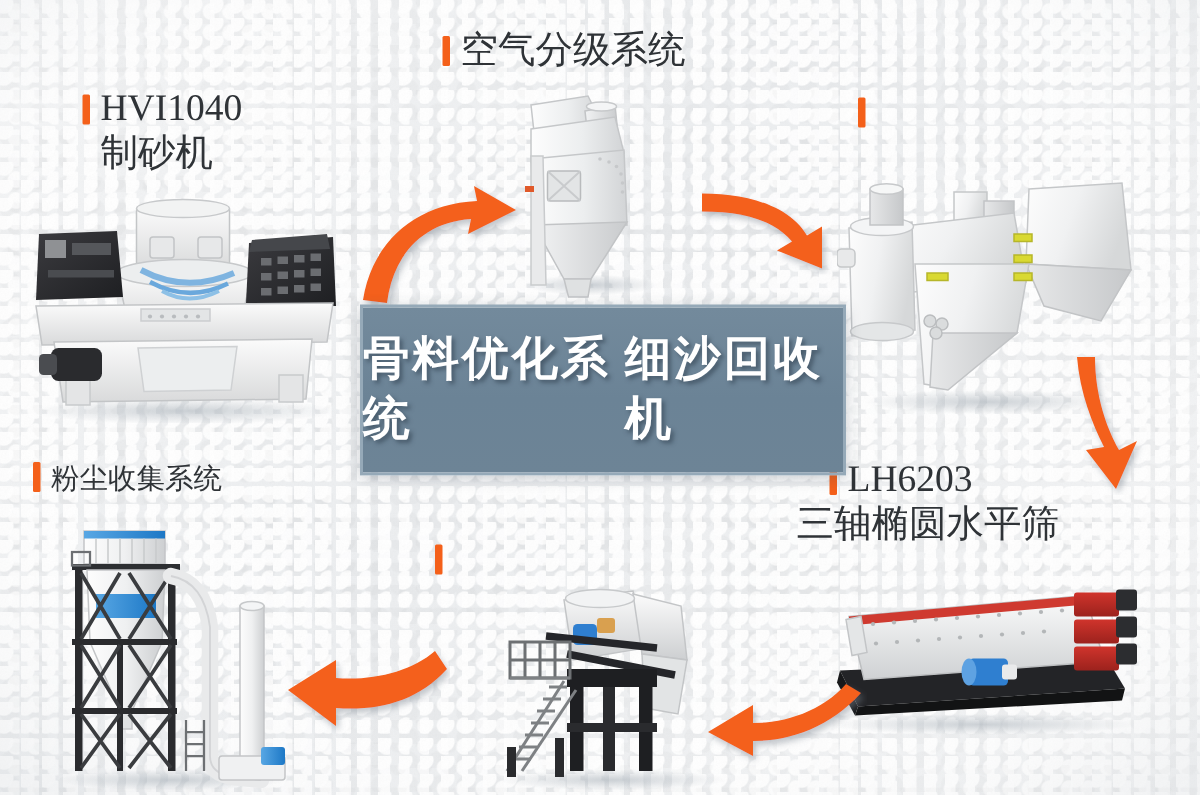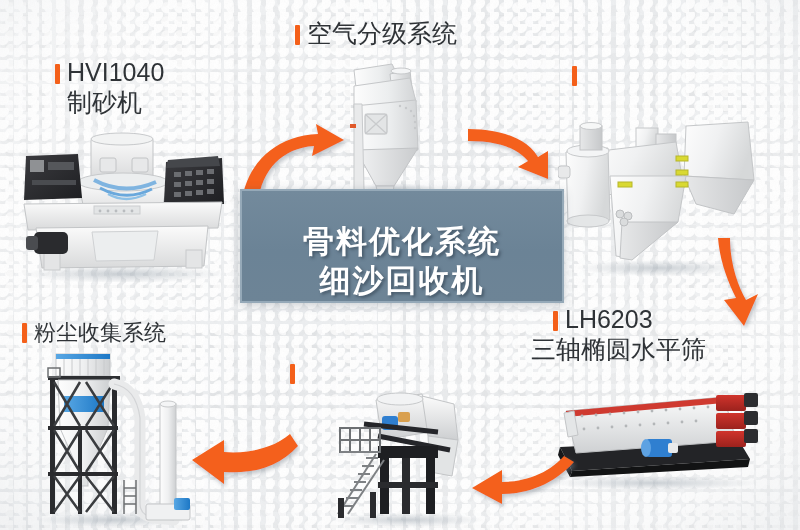--- a/index.html
+++ b/index.html
@@ -15,42 +15,42 @@
       radial-gradient(circle at 18% 22%, rgba(255,255,255,.95) 0 6px, rgba(0,0,0,0) 7px),
       radial-gradient(circle at 62% 8%, rgba(0,0,0,.018) 0 5px, rgba(0,0,0,0) 6px),
       radial-gradient(circle at 82% 55%, rgba(255,255,255,.9) 0 5px, rgba(0,0,0,0) 6px),
       radial-gradient(circle at 35% 72%, rgba(0,0,0,.02) 0 6px, rgba(0,0,0,0) 7px),
       linear-gradient(125deg,#f4f5f6 0%,#eceef0 45%,#f3f4f5 100%);
     background-size:14px 12px,17px 15px,13px 14px,19px 16px,100% 100%;
   }
   #noise{position:absolute;inset:0;opacity:.5;pointer-events:none;}
 
   
-  .label{position:absolute;color:#2f3337;line-height:1.18;white-space:nowrap;}
+  .label{position:absolute;color:#2f3337;line-height:1.18;white-space:nowrap;font-family:Liberation Serif, serif;}
   .label .ln{display:block;}
   .bar{
     display:inline-block;width:5px;height:20px;background:#f4601a;
     vertical-align:-3px;margin-right:7px;border-radius:1px;
   }
   .l-sandmaker{left:55px;top:58px;font-size:25px;}
   .l-sandmaker .ln:nth-child(2){margin-left:12px;}
   .l-airclass{left:295px;top:19px;font-size:25px;}
   .l-finesand{left:572px;top:60px;font-size:25px;}
   .l-screen{left:553px;top:305px;font-size:25px;}
   .l-screen .ln:nth-child(2){margin-left:-22px;}
-  .l-dust{left:22px;top:320px;font-size:22px;}
+  .l-dust{left:22px;top:308px;font-size:19px;}
   .l-mixer{left:290px;top:358px;font-size:25px;}
 
   
   #centre{
-    position:absolute;left:240px;top:189px;width:320px;height:110px;
+    position:absolute;left:240px;top:203px;width:320px;height:110px;
     background:linear-gradient(180deg,#738a9c 0%,#6b8396 55%,#6d8496 100%);
     border:2px solid #95a9b8;
     box-shadow:0 2px 9px rgba(60,75,90,.28);
-    display:flex;flex-direction:column;align-items:center;justify-content:flex-end;
+    display:flex;flex-direction:row;align-items:center;justify-content:flex-start;
   }
   #centre .tln{
     color:#ffffff;font-size:31px;font-weight:bold;letter-spacing:2px;
     line-height:1.28;text-shadow:2px 2px 3px rgba(40,55,70,.55);
     font-family:"DejaVu Sans","Liberation Sans",sans-serif;
   }
 
   
   .arrow{position:absolute;pointer-events:none;}
   .ar1{left:232px;top:100px;}

